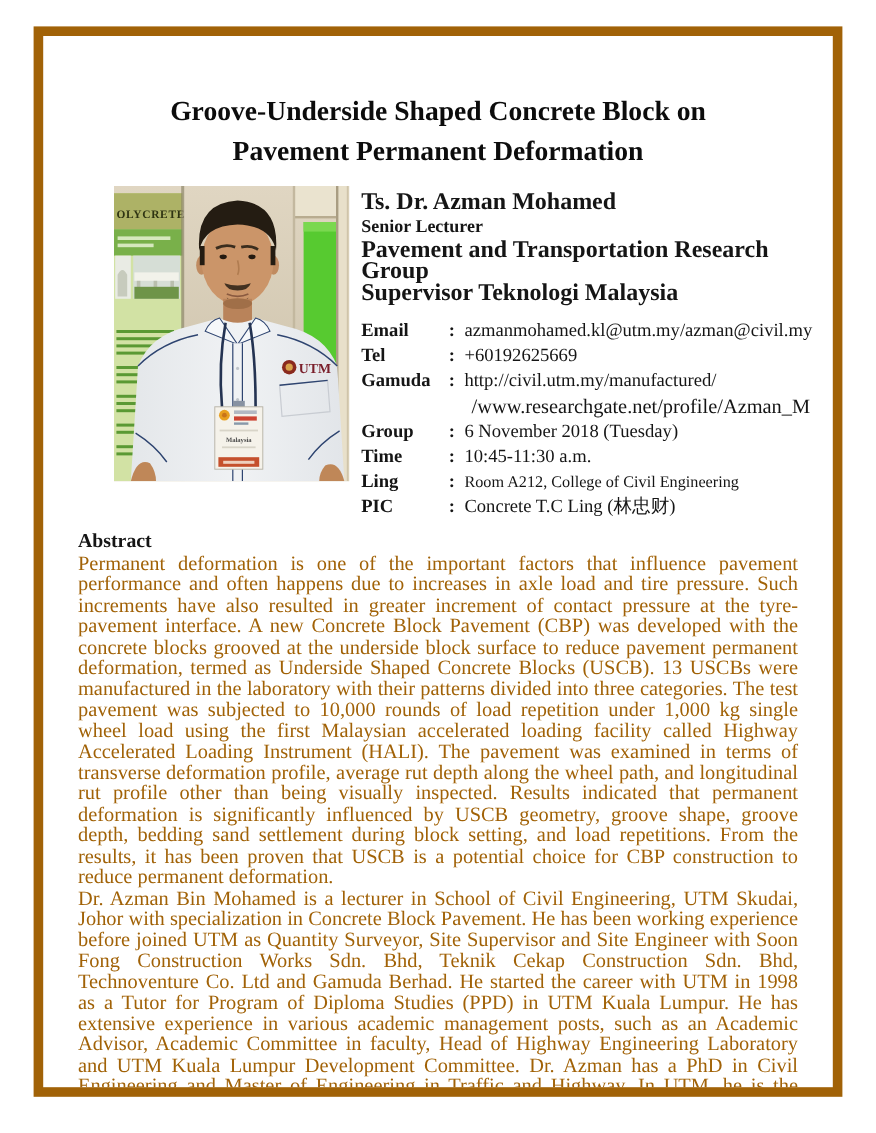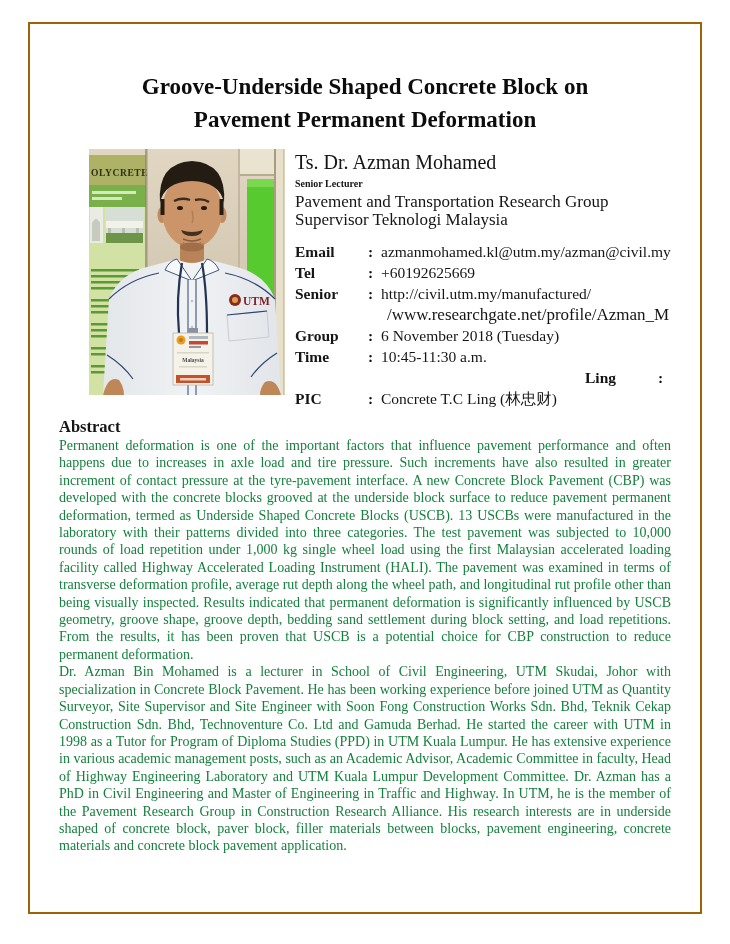--- a/index.html
+++ b/index.html
@@ -5,48 +5,48 @@
   * { box-sizing: border-box; }
   html, body { margin: 0; padding: 0; }
   body {
     width: 730px; height: 944px; background: #ffffff;
     font-family: "Liberation Serif", "DejaVu Serif", serif;
     color: #151515;
   }
   .page { position: relative; width: 730px; height: 944px; background: #fff; }
   .frame {
     position: absolute; left: 28px; top: 22px; width: 674px; height: 892px;
-    border: 2px solid #a16207; padding: 0 29px; overflow: hidden; background: #fff;
+    border: 8px solid #a16207; padding: 0 29px; overflow: hidden; background: #fff;
   }
   .doc-title {
     margin-top: 46px; text-align: center;
     font-size: 23px; font-weight: 700; line-height: 33px; color: #0c0c0c;
   }
   .hero-row { display: flex; margin-top: 13px; }
   .photo-box {
     margin-left: 30px; width: 196px; height: 246px; flex: 0 0 196px;
     overflow: hidden; background: #d8cdb6;
   }
   .info-col { margin-left: 10px; flex: 1; padding-top: 2px; }
-  .speaker-name { font-size: 20px; font-weight: 400; line-height: 23px; }
-  .speaker-position { font-size: 10px; font-weight: 700; line-height: 19px; }
-  .speaker-group, .speaker-univ { font-size: 17px; line-height: 18px; }
+  .speaker-name { font-size: 20px; font-weight: 700; line-height: 23px; }
+  .speaker-position { font-size: 15px; font-weight: 700; line-height: 19px; }
+  .speaker-group, .speaker-univ { font-size: 20px; line-height: 18px; font-weight: bold; }
   .contact-list { margin-top: 12px; }
-  .info-row { display: flex; font-size: 15.5px; line-height: 21px; justify-content: flex-end; }
+  .info-row { display: flex; font-size: 15.5px; line-height: 21px; }
   .lbl { width: 73px; font-weight: 700; flex: 0 0 73px; }
   .colon { width: 13px; flex: 0 0 13px; font-weight: 700; }
   .val { flex: 1; white-space: nowrap; }
   .val.small { font-size: 13.5px; }
   .website-line2 { font-size: 17px; line-height: 21px; padding-left: 92px; white-space: nowrap; }
   .section-heading { font-size: 16.5px; font-weight: 700; line-height: 20px; margin: 0; }
   .abstract-heading { margin-top: 8px; }
   .about-heading { margin-top: 4px; }
   .body-par {
     margin: 0; text-align: justify;
-    font-size: 14px; line-height: 17.4px; color: #15803d;
+    font-size: 17px; line-height: 17.4px; color: #a16207;
   }
   svg text { font-family: "Liberation Serif", "DejaVu Serif", serif; }
 </style>
 </head>
 <body>
 
 <div class="page">
   <div class="frame">
 
     <div class="doc-title">
@@ -216,38 +216,39 @@
             <span class="lbl">Email</span>
             <span class="colon">:</span>
             <span class="val">azmanmohamed.kl@utm.my/azman@civil.my</span>
           </div>
           <div class="info-row">
             <span class="lbl">Tel</span>
             <span class="colon">:</span>
             <span class="val">+60192625669</span>
           </div>
           <div class="info-row">
-            <span class="lbl">Senior</span>
+            <span class="lbl">Gamuda</span>
             <span class="colon">:</span>
             <span class="val">http://civil.utm.my/manufactured/</span>
           </div>
           <div class="website-line2">/www.researchgate.net/profile/Azman_M</div>
           <div class="info-row">
             <span class="lbl">Group</span>
             <span class="colon">:</span>
             <span class="val">6 November 2018 (Tuesday)</span>
           </div>
           <div class="info-row">
             <span class="lbl">Time</span>
             <span class="colon">:</span>
             <span class="val">10:45-11:30 a.m.</span>
           </div>
           <div class="info-row">
             <span class="lbl">Ling</span>
             <span class="colon">:</span>
+            <span class="val small">Room A212, College of Civil Engineering</span>
           </div>
           <div class="info-row">
             <span class="lbl">PIC</span>
             <span class="colon">:</span>
             <span class="val">Concrete T.C Ling (林忠财)</span>
           </div>
         </div>
       </div>
     </div>
 

